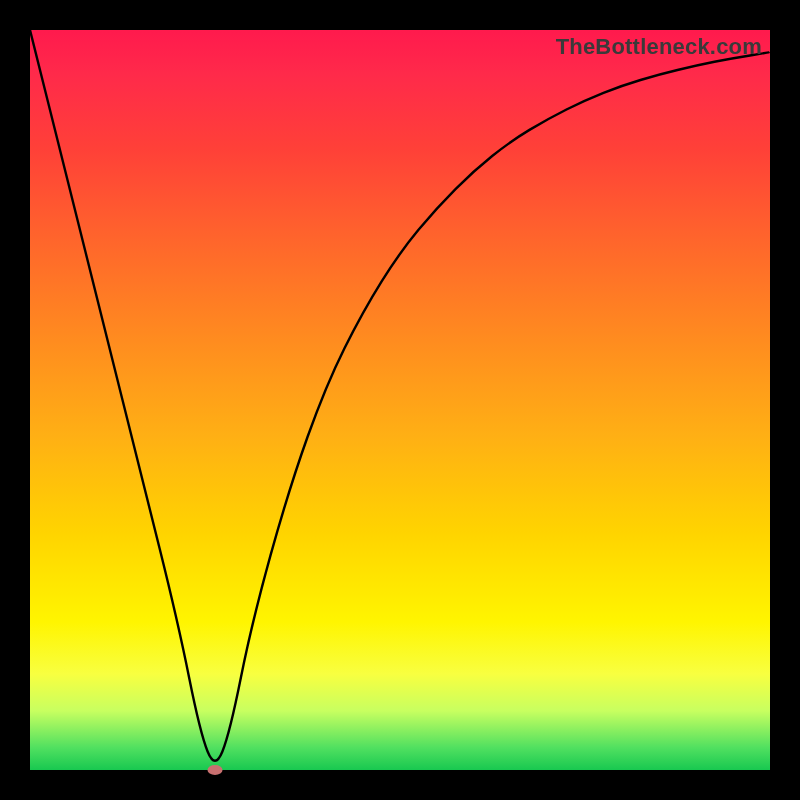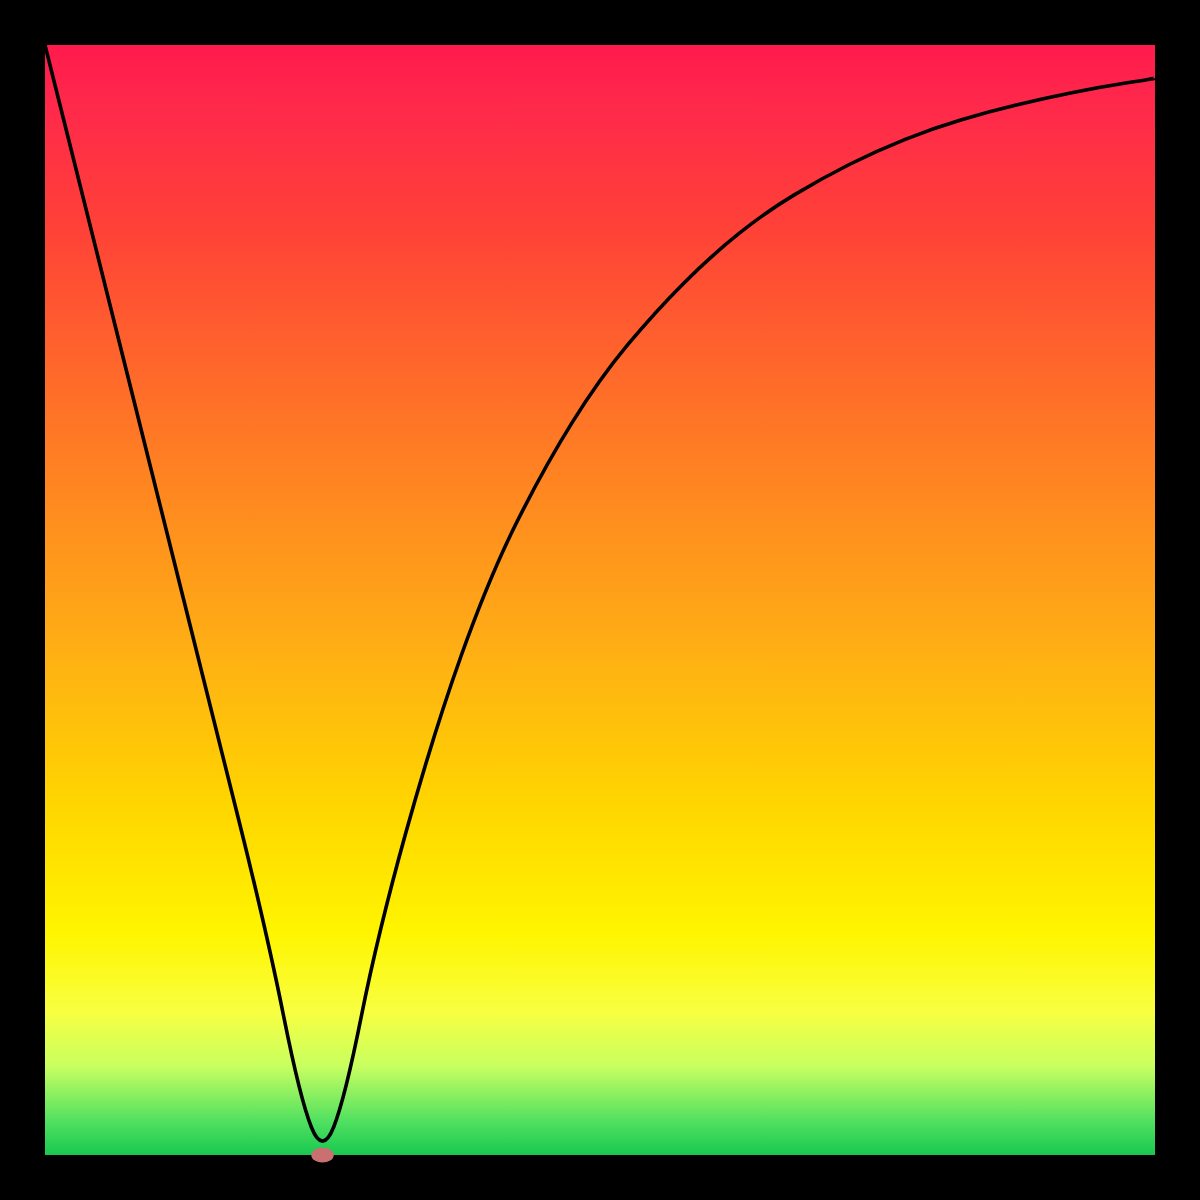--- a/index.html
+++ b/index.html
@@ -67,20 +67,21 @@
     border-radius: 50%;
     transform: translate(-50%, -50%);
     z-index: 4;
   }
 </style>
 </head>
 <body>
 
 <div class="outer">
   <div class="plot">
+    <div class="watermark">TheBottleneck.com</div>
 
     <svg class="curve" viewBox="0 0 740 740" preserveAspectRatio="none">
       <path fill="none" stroke="#000" stroke-width="2.4" stroke-linejoin="round" d="M 0.0 0.0 Q 0.0 0.0 18.5 74.0 Q 37.0 148.0 55.5 222.0 Q 74.0 296.0 92.5 370.0 Q 111.0 444.0 129.5 518.0 Q 148.0 592.0 159.1 647.5 Q 170.2 703.0 177.6 721.5 Q 185.0 740.0 192.4 721.5 Q 199.8 703.0 210.9 647.5 Q 222.0 592.0 240.5 525.4 Q 259.0 458.8 277.5 407.0 Q 296.0 355.2 314.5 318.2 Q 333.0 281.2 351.5 251.6 Q 370.0 222.0 388.5 199.8 Q 407.0 177.6 425.5 159.1 Q 444.0 140.6 462.5 125.8 Q 481.0 111.0 499.5 99.9 Q 518.0 88.8 536.5 79.5 Q 555.0 70.3 573.5 62.9 Q 592.0 55.5 610.5 50.0 Q 629.0 44.4 647.5 40.0 Q 666.0 35.5 684.5 31.8 Q 703.0 28.1 721.5 25.2 T 740.0 22.2"></path>
     </svg>
 
     <div class="marker" style="left:185.0px; top:740.0px; background:#c97070;"></div>
   </div>
 </div>
 
 </body></html>

